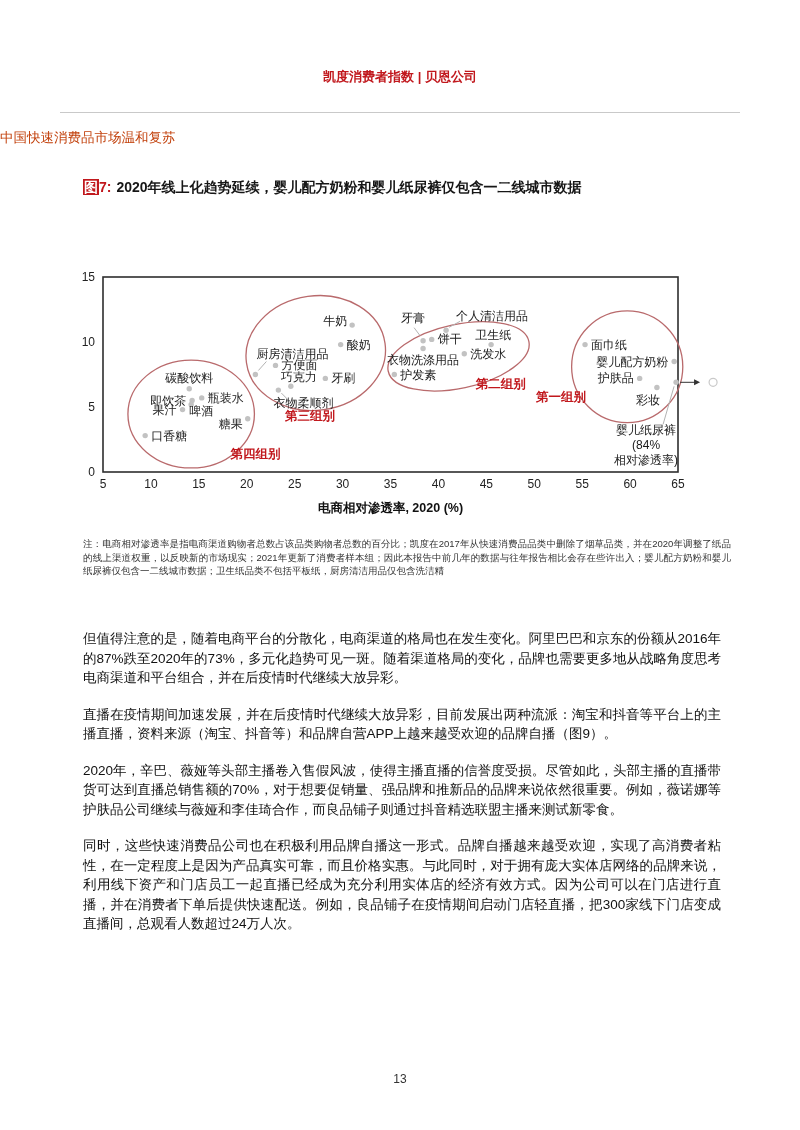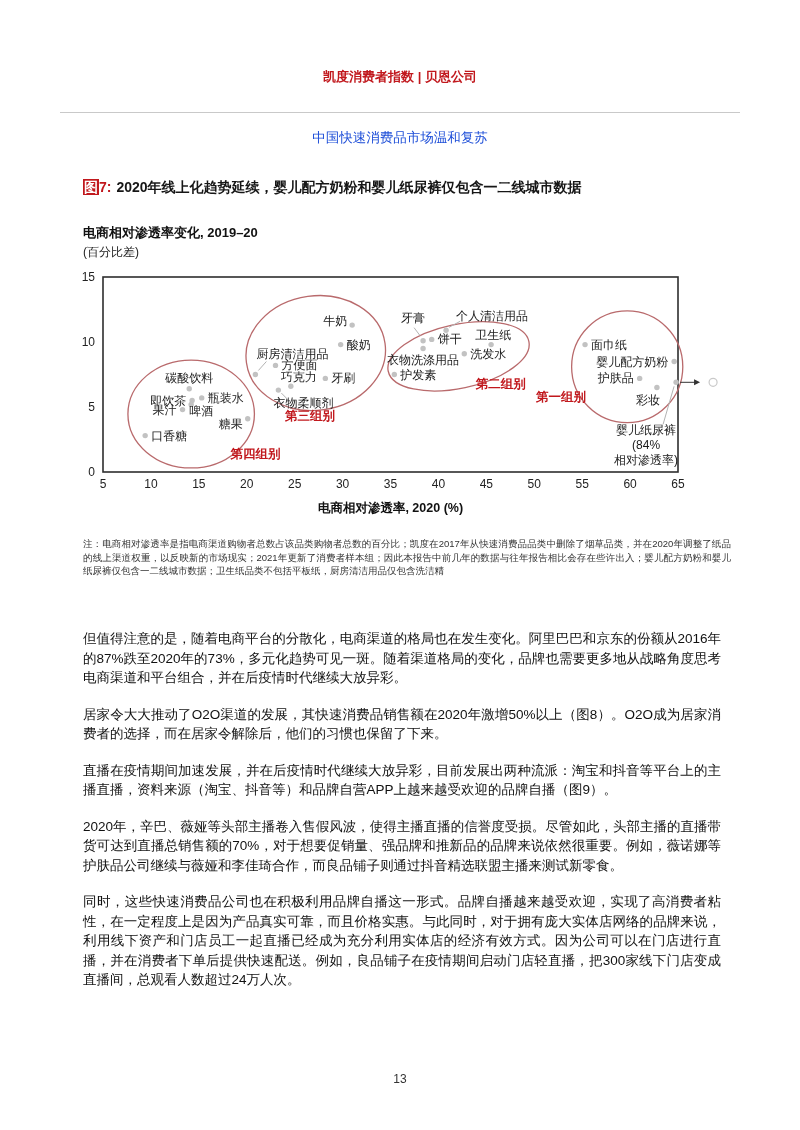--- a/index.html
+++ b/index.html
@@ -1,22 +1,22 @@
 <!DOCTYPE html>
 <html><head>
 <meta charset="utf-8">
 <style>
   html,body{margin:0;padding:0;background:#ffffff;}
   .page{position:relative;width:800px;height:1130px;background:#fff;margin:0 auto;
         font-family:"Liberation Sans","DejaVu Sans",sans-serif;color:#111;overflow:hidden;}
   .header-title{position:absolute;top:68px;left:0;width:100%;text-align:center;
         color:#c1181d;font-weight:bold;font-size:13px;}
   .divider{position:absolute;top:112px;left:60px;width:680px;border-top:1px solid #c9c9c9;}
-  .doc-subtitle{position:absolute;top:129px;left:0;width:100%;text-align:center;
-        font-size:13.5px;color:#1d4ed8;font-weight:500;}
+  .doc-subtitle{position:absolute;top:129px;left:0;width:100%;text-align:left;
+        font-size:13.5px;color:#c2410c;font-weight:500;}
   .fig-caption{position:absolute;top:179px;left:83px;width:660px;font-size:14px;
         font-weight:600;color:#161616;}
   .fig-tag{background:#c1181d;color:#fff;padding:0 1px;font-weight:bold;}
   .fig-num{color:#c1181d;font-weight:bold;margin-right:5px;}
   .chart-head{position:absolute;top:224px;left:83px;}
   .chart-title{font-size:13px;font-weight:bold;color:#111;}
   .chart-sub{font-size:12px;color:#222;margin-top:2px;}
   #chart{position:absolute;top:250px;left:0;width:800px;height:285px;}
   #chart svg .tick{font-size:12px;fill:#222;}
   #chart svg .xlabel{font-size:12.5px;font-weight:bold;fill:#111;}
@@ -37,24 +37,20 @@
 <div class="page">
 
   <div class="header-title">凯度消费者指数 | 贝恩公司</div>
   <div class="divider"></div>
   <div class="doc-subtitle">中国快速消费品市场温和复苏</div>
 
   <div class="fig-caption">
     <span class="fig-tag">图</span><span class="fig-num">7:</span><span>2020年线上化趋势延续，婴儿配方奶粉和婴儿纸尿裤仅包含一二线城市数据</span>
   </div>
 
-  <div class="chart-head">
-    <div class="chart-title">电商相对渗透率变化, 2019–20</div>
-    <div class="chart-sub">(百分比差)</div>
-  </div>
 
   <div id="chart"><svg width="800" height="285" viewBox="0 0 800 285" xmlns="http://www.w3.org/2000/svg">
         <rect x="103" y="27" width="575" height="195" fill="none" stroke="#2d2d2d" stroke-width="1.6"></rect>
         <text class="tick" x="103" y="238" text-anchor="middle">5</text>
         <text class="tick" x="150.91666666666666" y="238" text-anchor="middle">10</text>
         <text class="tick" x="198.83333333333331" y="238" text-anchor="middle">15</text>
         <text class="tick" x="246.75" y="238" text-anchor="middle">20</text>
         <text class="tick" x="294.66666666666663" y="238" text-anchor="middle">25</text>
         <text class="tick" x="342.58333333333337" y="238" text-anchor="middle">30</text>
         <text class="tick" x="390.5" y="238" text-anchor="middle">35</text>
@@ -140,21 +136,20 @@
         <text class="plabel" x="646.0833333333334" y="199.3" text-anchor="middle">(84%</text>
         <text class="plabel" x="646.0833333333334" y="214.3" text-anchor="middle">相对渗透率)</text>
       </svg></div>
 
   <div class="notes">
     <div>注：电商相对渗透率是指电商渠道购物者总数占该品类购物者总数的百分比；凯度在2017年从快速消费品品类中删除了烟草品类，并在2020年调整了纸品的线上渠道权重，以反映新的市场现实；2021年更新了消费者样本组；因此本报告中前几年的数据与往年报告相比会存在些许出入；婴儿配方奶粉和婴儿纸尿裤仅包含一二线城市数据；卫生纸品类不包括平板纸，厨房清洁用品仅包含洗洁精</div>
   </div>
 
   <div class="body-text">
     <p>但值得注意的是，随着电商平台的分散化，电商渠道的格局也在发生变化。阿里巴巴和京东的份额从2016年的87%跌至2020年的73%，多元化趋势可见一斑。随着渠道格局的变化，品牌也需要更多地从战略角度思考电商渠道和平台组合，并在后疫情时代继续大放异彩。</p>
-    <p>居家令大大推动了O2O渠道的发展，其快速消费品销售额在2020年激增50%以上（图8）。O2O成为居家消费者的选择，而在居家令解除后，他们的习惯也保留了下来。</p>
     <p>直播在疫情期间加速发展，并在后疫情时代继续大放异彩，目前发展出两种流派：淘宝和抖音等平台上的主播直播，资料来源（淘宝、抖音等）和品牌自营APP上越来越受欢迎的品牌自播（图9）。</p>
     <p>2020年，辛巴、薇娅等头部主播卷入售假风波，使得主播直播的信誉度受损。尽管如此，头部主播的直播带货可达到直播总销售额的70%，对于想要促销量、强品牌和推新品的品牌来说依然很重要。例如，薇诺娜等护肤品公司继续与薇娅和李佳琦合作，而良品铺子则通过抖音精选联盟主播来测试新零食。</p>
     <p>同时，这些快速消费品公司也在积极利用品牌自播这一形式。品牌自播越来越受欢迎，实现了高消费者粘性，在一定程度上是因为产品真实可靠，而且价格实惠。与此同时，对于拥有庞大实体店网络的品牌来说，利用线下资产和门店员工一起直播已经成为充分利用实体店的经济有效方式。因为公司可以在门店进行直播，并在消费者下单后提供快速配送。例如，良品铺子在疫情期间启动门店轻直播，把300家线下门店变成直播间，总观看人数超过24万人次。</p>
   </div>
 
   <div class="page-number">13</div>
 
 </div>
 
 </body></html>

